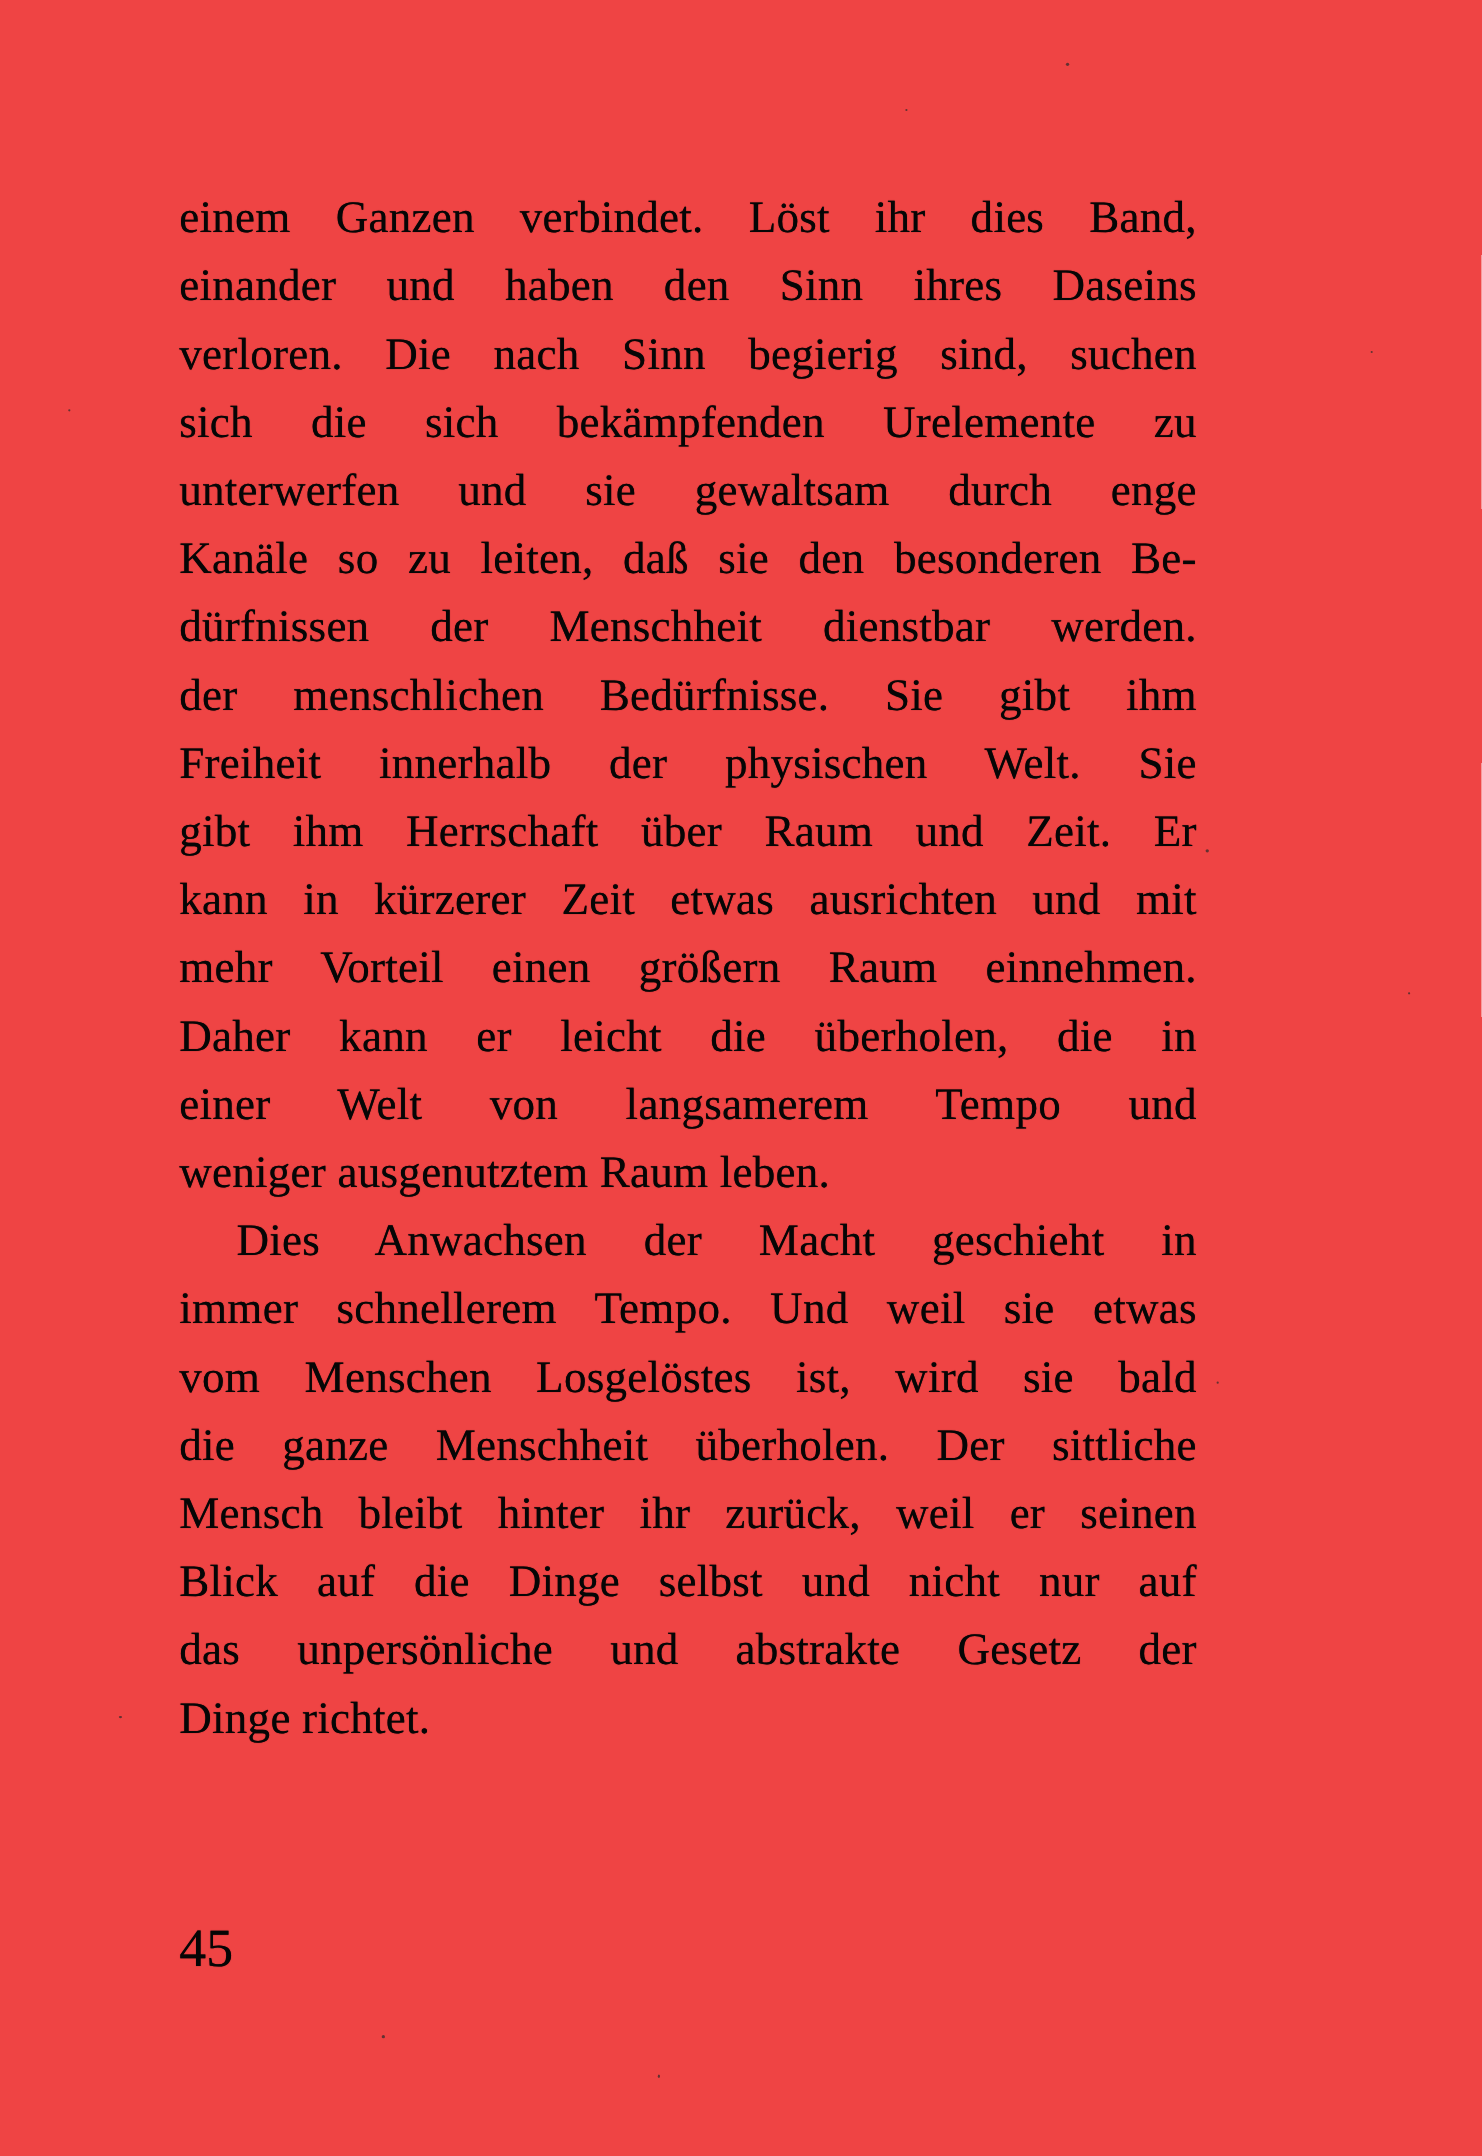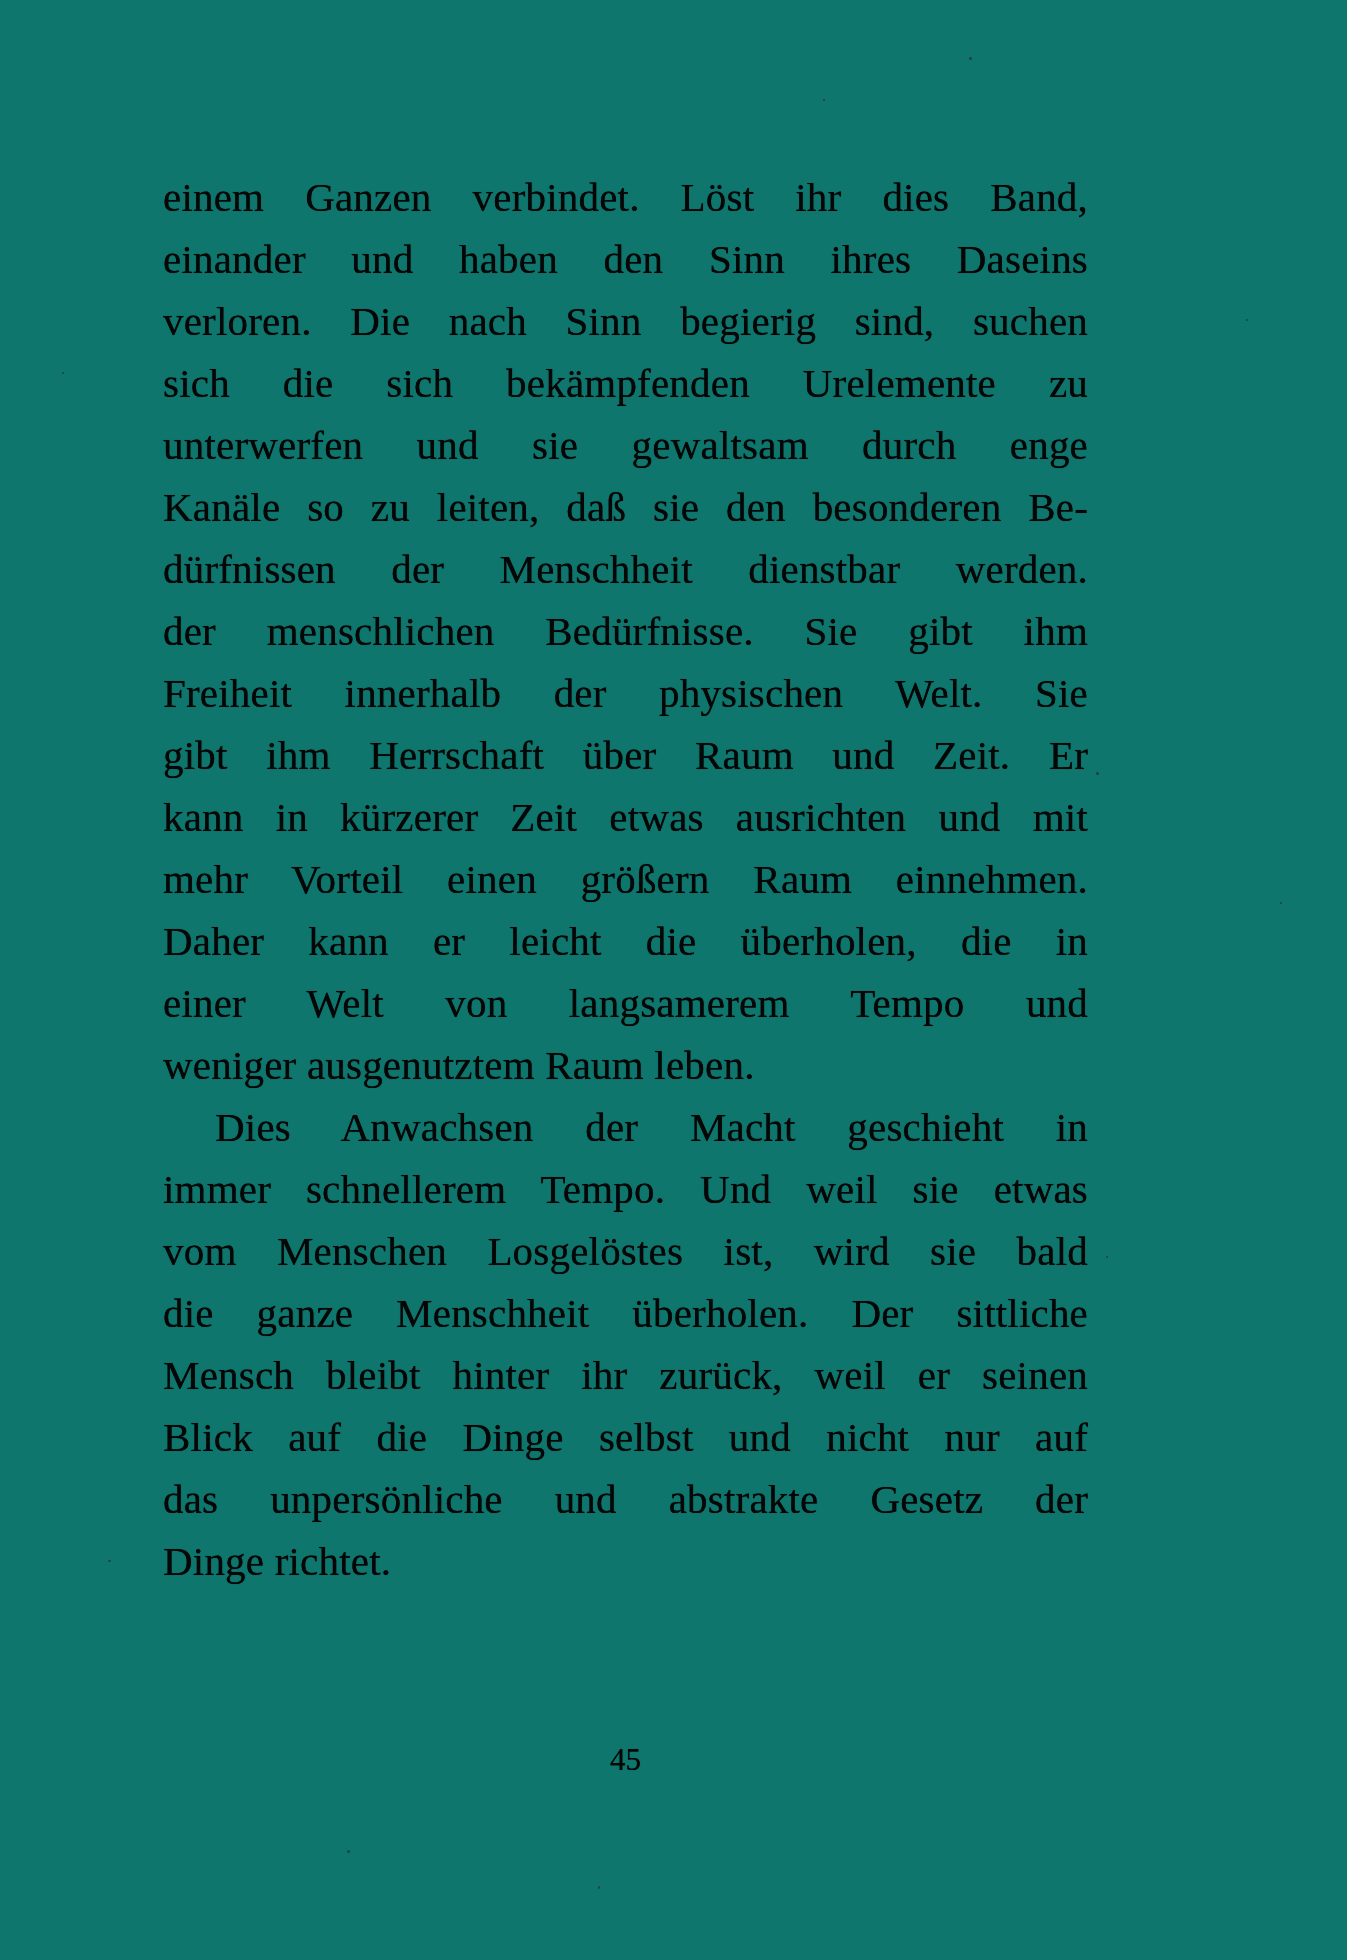--- a/index.html
+++ b/index.html
@@ -11,21 +11,21 @@
     width: 1347px;
     height: 1960px;
     position: relative;
     font-family: "Liberation Serif", "DejaVu Serif", serif;
     overflow: hidden;
   }
   .page {
     position: absolute;
     left: 0; top: 0;
     width: 1347px; height: 1960px;
-    background: #0f766e;
+    background: #ef4444;
   }
   .textblock {
     position: absolute;
     left: 163px;
     top: 166px;
     width: 925px;
   }
   .line {
     font-size: 41px;
     line-height: 62px;
@@ -40,22 +40,21 @@
     padding-left: 52px;
   }
   .line.short {
     text-align-last: left;
   }
   .pagenum {
     position: absolute;
     top: 1742px;
     left: 163px;
     width: 925px;
-    text-align: center;
-    font-size: 31px;
+    font-size: 49px;
     color: #060606;
     text-shadow: 0 0 0.7px rgba(0,0,0,0.85);
   }
   .speck {
     position: absolute;
     background: #2a2a2a;
     border-radius: 50%;
     opacity: 0.7;
   }
   .s1 { left: 969px; top: 57px;  width: 3px; height: 3px; }

